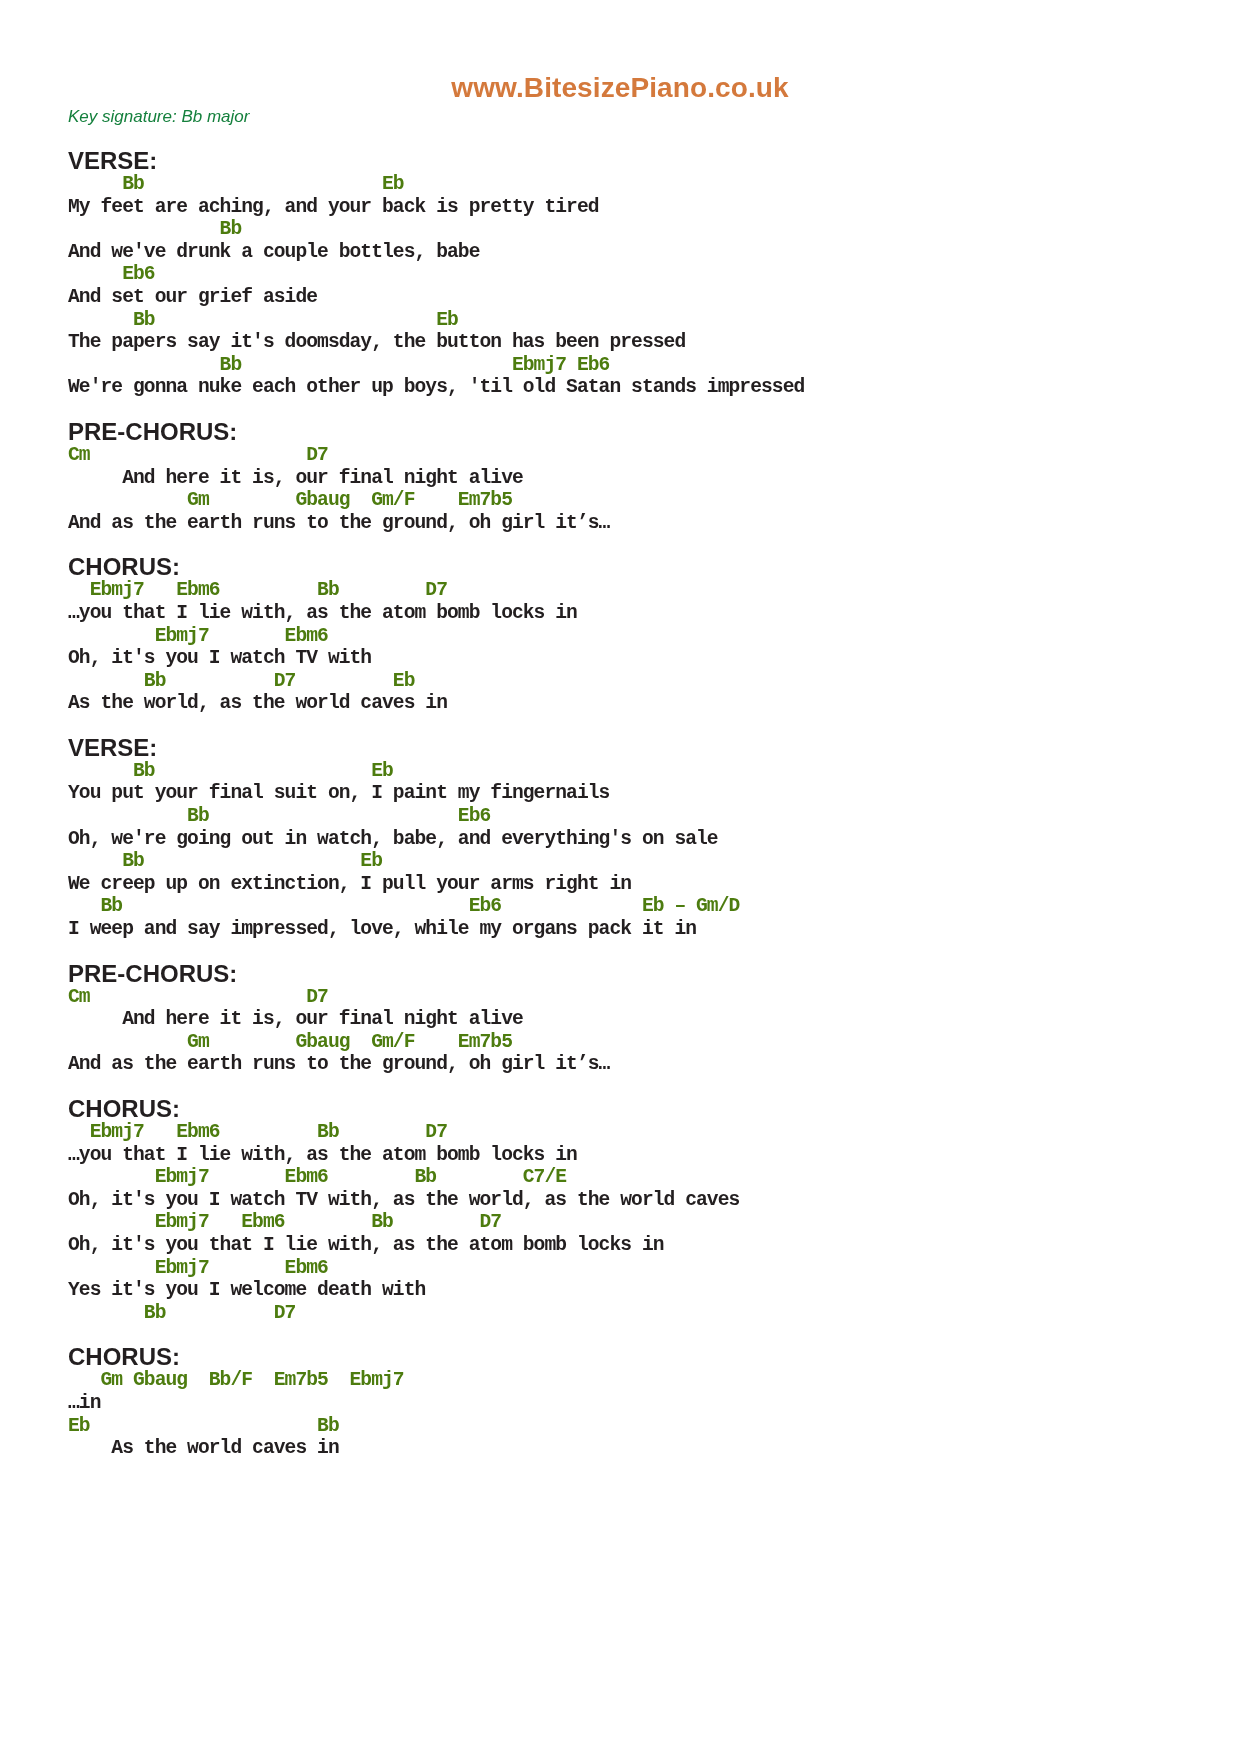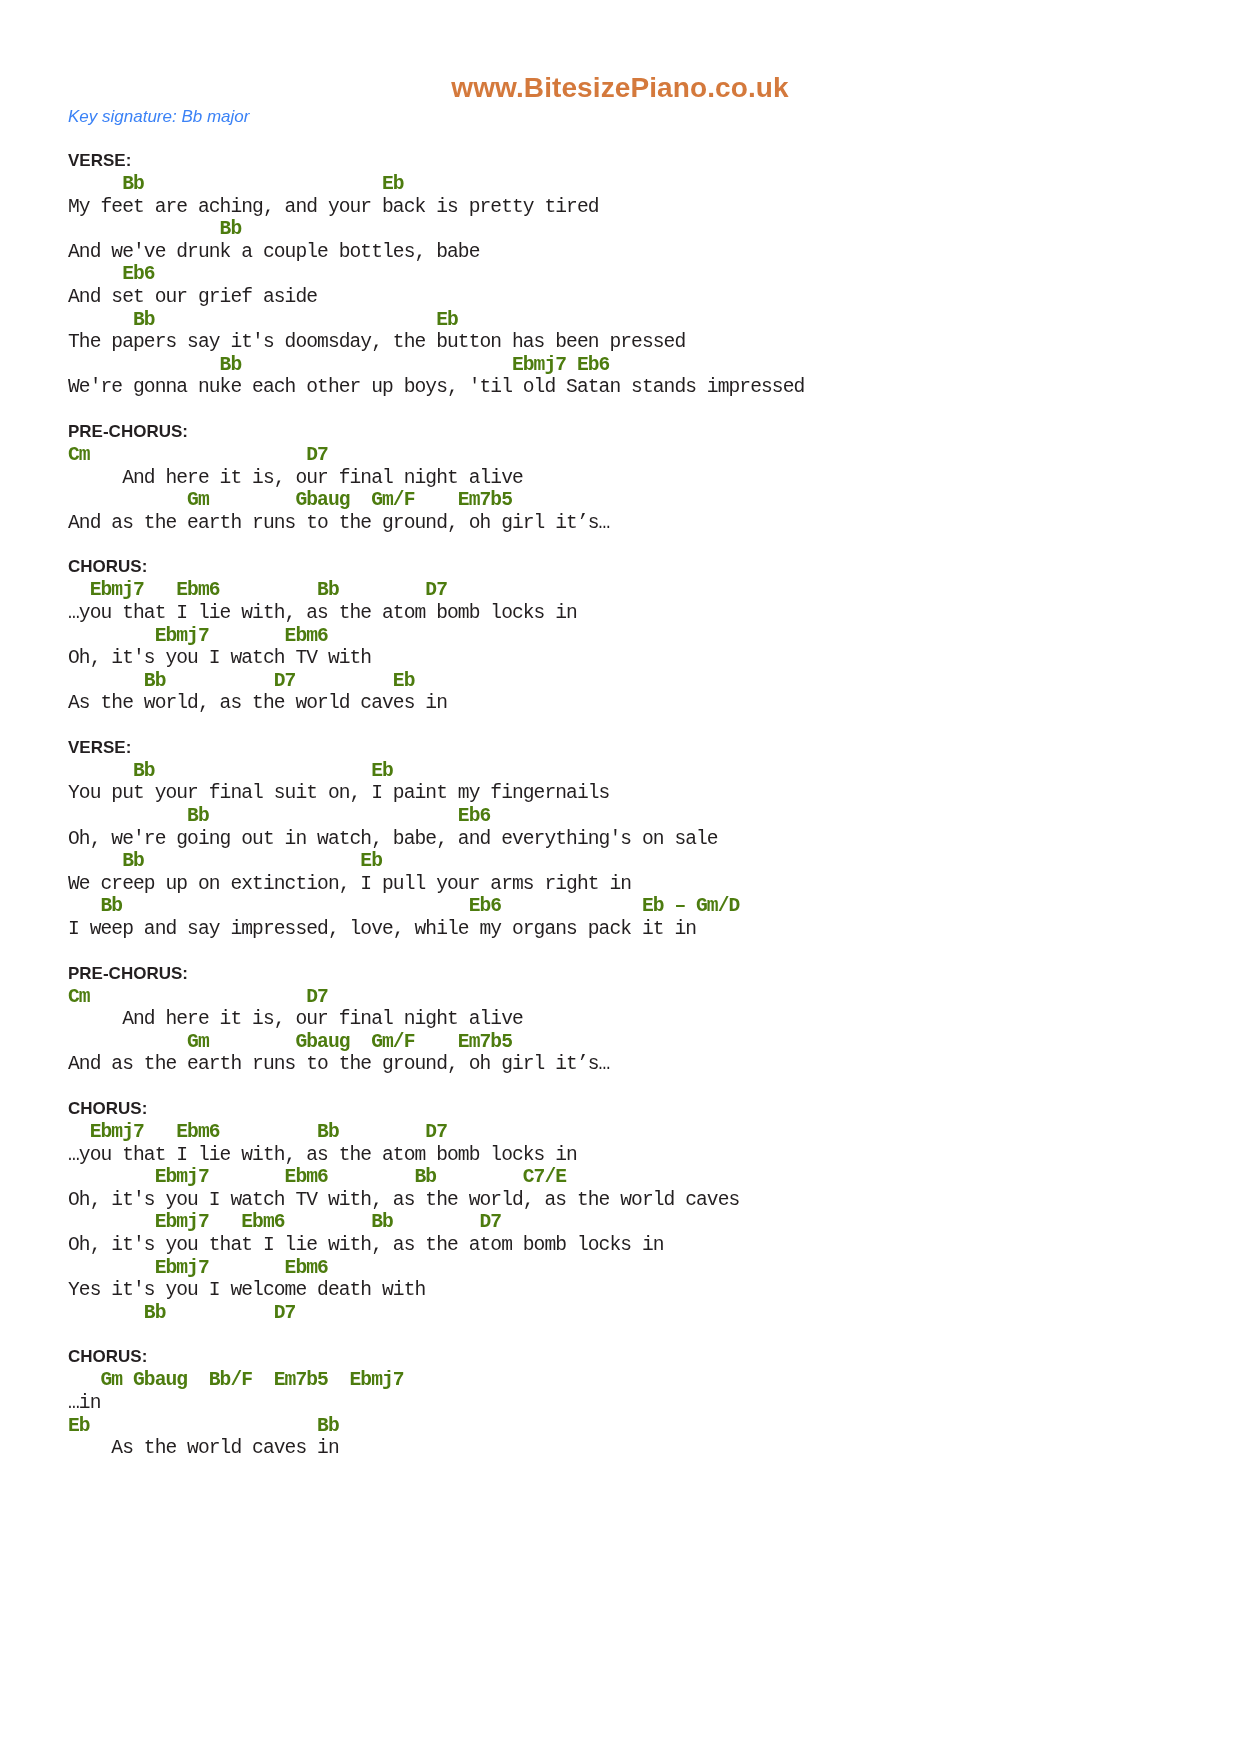--- a/index.html
+++ b/index.html
@@ -32,33 +32,33 @@
     font-weight: bold;
     color: #d4793c;
     letter-spacing: 0.1px;
   }
   .key-sig {
     position: absolute;
     left: 68px;
     top: 107px;
     font-size: 17px;
     font-style: italic;
-    color: #3b82f6;
+    color: #15803d;
   }
   .sheet {
     position: absolute;
     left: 68px;
     top: 150px;
     width: 1110px;
   }
   .section {
     margin-bottom: 22px;
   }
   .section-heading {
-    font-size: 17px;
+    font-size: 24px;
     font-weight: bold;
     color: #231f20;
     line-height: 22px;
     margin-bottom: 1px;
     white-space: pre;
   }
   .line-pair {
     margin: 0;
   }
   .chord-line, .lyric-line {
@@ -68,21 +68,21 @@
     white-space: pre;
     letter-spacing: -0.93px;
     margin: 0;
   }
   .chord-line {
     color: #4d7c0f;
     font-weight: bold;
   }
   .lyric-line {
     color: #231f20;
-    font-weight: normal;
+    font-weight: bold;
   }
 </style>
 </head>
 <body>
 
 <div class="page">
 
   <div class="site-title">www.BitesizePiano.co.uk</div>
 
   <div class="key-sig">Key signature: Bb major</div>

